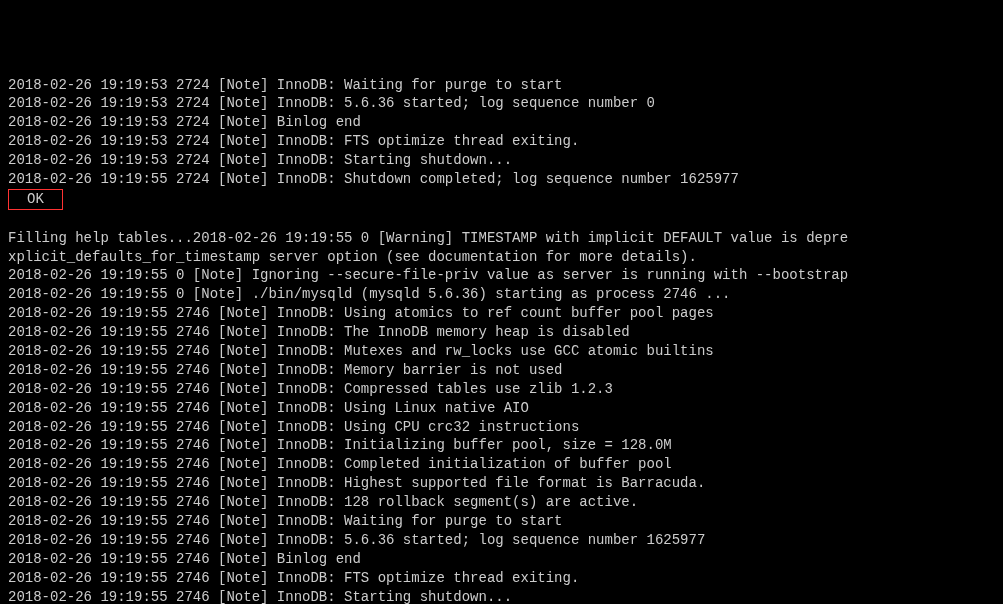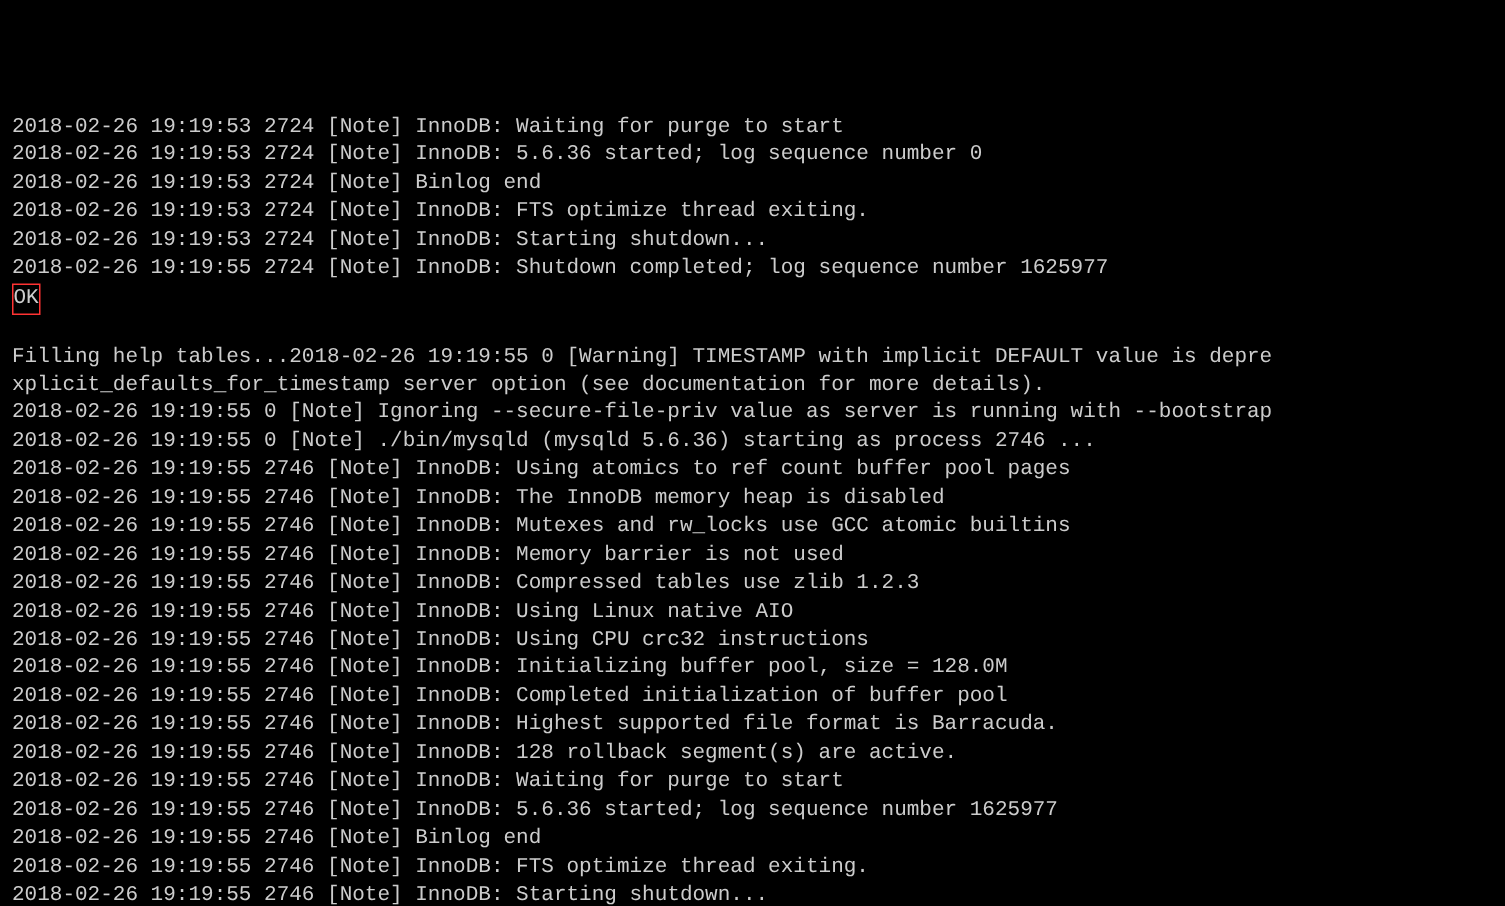--- a/index.html
+++ b/index.html
@@ -12,21 +12,21 @@
       padding: 0 8px;
       white-space: pre;
       overflow: hidden;
       width: 1003px;
       height: 604px;
     }
     .line { white-space: pre; }
     .ok {
       display: inline-block;
       border: 1px solid #f33;
-      padding: 0 0;
+      padding: 0 18px;
       color: #ccc;
     }
     .blank { height: 1.35em; }
   </style>
 </head>
 <body>
 
 
 
 <div id="container"><div class="line">2018-02-26 19:19:53 2724 [Note] InnoDB: Waiting for purge to start</div><div class="line">2018-02-26 19:19:53 2724 [Note] InnoDB: 5.6.36 started; log sequence number 0</div><div class="line">2018-02-26 19:19:53 2724 [Note] Binlog end</div><div class="line">2018-02-26 19:19:53 2724 [Note] InnoDB: FTS optimize thread exiting.</div><div class="line">2018-02-26 19:19:53 2724 [Note] InnoDB: Starting shutdown...</div><div class="line">2018-02-26 19:19:55 2724 [Note] InnoDB: Shutdown completed; log sequence number 1625977</div><div class="line"><span class="ok">OK</span></div><div class="blank"></div><div class="line">Filling help tables...2018-02-26 19:19:55 0 [Warning] TIMESTAMP with implicit DEFAULT value is depre</div><div class="line">xplicit_defaults_for_timestamp server option (see documentation for more details).</div><div class="line">2018-02-26 19:19:55 0 [Note] Ignoring --secure-file-priv value as server is running with --bootstrap</div><div class="line">2018-02-26 19:19:55 0 [Note] ./bin/mysqld (mysqld 5.6.36) starting as process 2746 ...</div><div class="line">2018-02-26 19:19:55 2746 [Note] InnoDB: Using atomics to ref count buffer pool pages</div><div class="line">2018-02-26 19:19:55 2746 [Note] InnoDB: The InnoDB memory heap is disabled</div><div class="line">2018-02-26 19:19:55 2746 [Note] InnoDB: Mutexes and rw_locks use GCC atomic builtins</div><div class="line">2018-02-26 19:19:55 2746 [Note] InnoDB: Memory barrier is not used</div><div class="line">2018-02-26 19:19:55 2746 [Note] InnoDB: Compressed tables use zlib 1.2.3</div><div class="line">2018-02-26 19:19:55 2746 [Note] InnoDB: Using Linux native AIO</div><div class="line">2018-02-26 19:19:55 2746 [Note] InnoDB: Using CPU crc32 instructions</div><div class="line">2018-02-26 19:19:55 2746 [Note] InnoDB: Initializing buffer pool, size = 128.0M</div><div class="line">2018-02-26 19:19:55 2746 [Note] InnoDB: Completed initialization of buffer pool</div><div class="line">2018-02-26 19:19:55 2746 [Note] InnoDB: Highest supported file format is Barracuda.</div><div class="line">2018-02-26 19:19:55 2746 [Note] InnoDB: 128 rollback segment(s) are active.</div><div class="line">2018-02-26 19:19:55 2746 [Note] InnoDB: Waiting for purge to start</div><div class="line">2018-02-26 19:19:55 2746 [Note] InnoDB: 5.6.36 started; log sequence number 1625977</div><div class="line">2018-02-26 19:19:55 2746 [Note] Binlog end</div><div class="line">2018-02-26 19:19:55 2746 [Note] InnoDB: FTS optimize thread exiting.</div><div class="line">2018-02-26 19:19:55 2746 [Note] InnoDB: Starting shutdown...</div></div>

